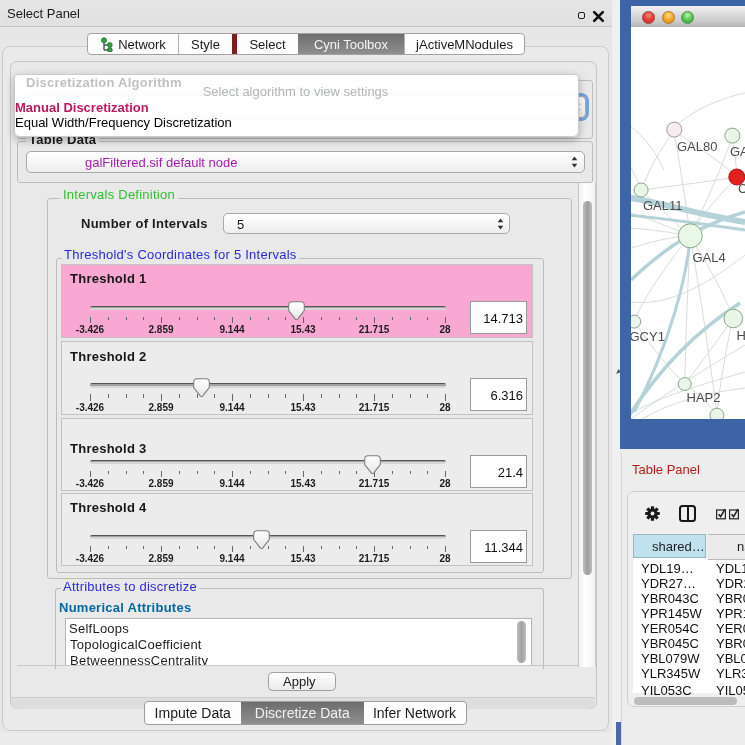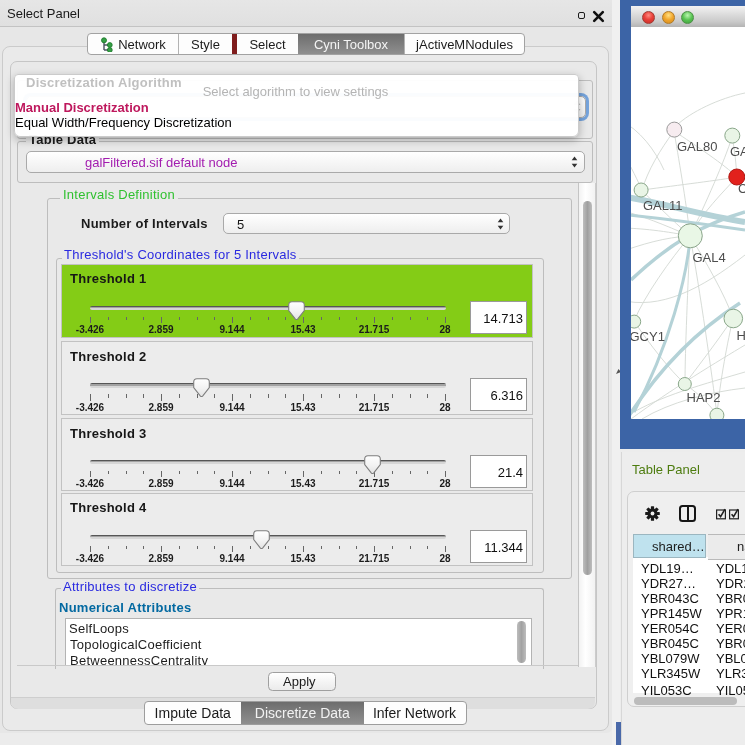--- a/index.html
+++ b/index.html
@@ -70,21 +70,21 @@
 <div class="txt" style="left:237px;top:217px;font-size:13px;color:#141414;">5</div>
 <svg class="abs" style="left:497px;top:218px;" width="7" height="12" viewBox="0 0 7 12">
   <path d="M3.5,0.5 L6.3,4.3 L0.7,4.3 Z" fill="#333"></path>
     <path d="M3.5,11.5 L6.3,7.7 L0.7,7.7 Z" fill="#333"></path>
 </svg>
 
 <div class="abs" style="left:56px;top:258px;width:486px;height:313px;border:1px solid #bdbdbd;border-radius:3px;"></div>
 <div class="txt" style="left:62px;top:247px;font-size:13px;letter-spacing:0.25px;color:#2a2ae0;background:#e9e9e9;padding:0 2px;">Threshold's Coordinates for 5 Intervals</div>
 
 <div id="thresholds">
-    <div class="abs" style="left:61px;top:263.5px;width:472px;height:74.5px;background:#84cc16;border:1px solid #c2c2c2;box-sizing:border-box;">
+    <div class="abs" style="left:61px;top:263.5px;width:472px;height:74.5px;background:#f9a8d4;border:1px solid #c2c2c2;box-sizing:border-box;">
     <div class="txt" style="left:8px;top:6.5px;font-size:13px;letter-spacing:0.25px;font-weight:bold;color:#161616;">Threshold 1</div>
     <div class="abs" style="left:28px;top:41px;width:356px;height:4.5px;border-radius:2px;background:linear-gradient(#565656 0 24%,#a2a2a2 24% 58%,#d6d6d6 58% 100%);"></div>
       <div class="abs" style="left:28.0px;top:52px;width:1px;height:6.8px;background:#666;"></div>
       <div class="abs" style="left:45.8px;top:52px;width:1px;height:3.5px;background:#666;"></div>
       <div class="abs" style="left:63.5px;top:52px;width:1px;height:3.5px;background:#666;"></div>
       <div class="abs" style="left:81.3px;top:52px;width:1px;height:3.5px;background:#666;"></div>
       <div class="abs" style="left:99.0px;top:52px;width:1px;height:6.8px;background:#666;"></div>
       <div class="abs" style="left:116.8px;top:52px;width:1px;height:3.5px;background:#666;"></div>
       <div class="abs" style="left:134.5px;top:52px;width:1px;height:3.5px;background:#666;"></div>
       <div class="abs" style="left:152.3px;top:52px;width:1px;height:3.5px;background:#666;"></div>
@@ -157,21 +157,21 @@
             <stop offset="0.55" stop-color="#f2f2f2"></stop>
             <stop offset="1" stop-color="#e2e2e2"></stop>
           </linearGradient>
         </defs>
      <path d="M4,0.7 L13,0.7 Q16.3,0.7 16.3,4 L16.3,9.5 L9.8,17.8 Q8.5,19.3 7.2,17.8 L0.7,9.5 L0.7,4 Q0.7,0.7 4,0.7 Z" fill="url(#kg2)" stroke="#7e7e7e" stroke-width="1.1"></path>
   </svg>
       <div class="abs" style="left:408px;top:36px;width:57px;height:33px;background:#fff;border:1px solid #9a9a9a;box-sizing:border-box;"></div>
     <div class="txt" style="left:408px;top:46.3px;width:53px;text-align:right;font-size:13px;color:#111;">6.316</div>
   </div>
     <div class="abs" style="left:61px;top:417.5px;width:472px;height:73px;background:#ececec;border:1px solid #c2c2c2;box-sizing:border-box;">
-    <div class="txt" style="left:8px;top:7px;font-size:13px;letter-spacing:0.25px;font-weight:bold;color:#161616;">Threshold 3</div>
+    <div class="txt" style="left:8px;top:22px;font-size:13px;letter-spacing:0.25px;font-weight:bold;color:#161616;">Threshold 3</div>
     <div class="abs" style="left:28px;top:41px;width:356px;height:4.5px;border-radius:2px;background:linear-gradient(#565656 0 24%,#a2a2a2 24% 58%,#d6d6d6 58% 100%);"></div>
       <div class="abs" style="left:28.0px;top:52px;width:1px;height:6.8px;background:#666;"></div>
       <div class="abs" style="left:45.8px;top:52px;width:1px;height:3.5px;background:#666;"></div>
       <div class="abs" style="left:63.5px;top:52px;width:1px;height:3.5px;background:#666;"></div>
       <div class="abs" style="left:81.3px;top:52px;width:1px;height:3.5px;background:#666;"></div>
       <div class="abs" style="left:99.0px;top:52px;width:1px;height:6.8px;background:#666;"></div>
       <div class="abs" style="left:116.8px;top:52px;width:1px;height:3.5px;background:#666;"></div>
       <div class="abs" style="left:134.5px;top:52px;width:1px;height:3.5px;background:#666;"></div>
       <div class="abs" style="left:152.3px;top:52px;width:1px;height:3.5px;background:#666;"></div>
       <div class="abs" style="left:170.0px;top:52px;width:1px;height:6.8px;background:#666;"></div>
@@ -342,21 +342,21 @@
     <text x="738" y="193">C</text>
     <text x="643" y="209.5">GAL11</text>
     <text x="692.5" y="261.5">GAL4</text>
     <text x="629.5" y="340.5">GCY1</text>
     <text x="736.5" y="340">H</text>
     <text x="686.5" y="401.5">HAP2</text>
   </g>
 </svg>
 
 <div class="abs" style="left:621px;top:452px;width:124px;height:293px;background:#ededed;border-left:1px solid #d7d7d7;"></div>
-<div class="txt" style="left:632px;top:461.5px;font-size:13px;color:#4d7c0f;">Table Panel</div>
+<div class="txt" style="left:632px;top:461.5px;font-size:13px;color:#b91c1c;">Table Panel</div>
 <div class="abs" style="left:627px;top:491px;width:128px;height:214px;background:#efefef;border:1px solid #cfcfcf;border-radius:7px;"></div>
 <div class="abs" style="left:633px;top:557px;width:112px;height:136px;background:#ffffff;"></div>
 
 <svg class="abs" style="left:645px;top:506px;" width="15" height="15" viewBox="0 0 15 15">
   <g fill="#1a1a1a">
     <circle cx="7.5" cy="7.5" r="5.1"></circle>
     <g>
       <rect x="5.9" y="0.2" width="3.2" height="3" rx="0.6"></rect>
       <rect x="5.9" y="11.8" width="3.2" height="3" rx="0.6"></rect>
       <rect x="0.2" y="5.9" width="3" height="3.2" rx="0.6"></rect>

